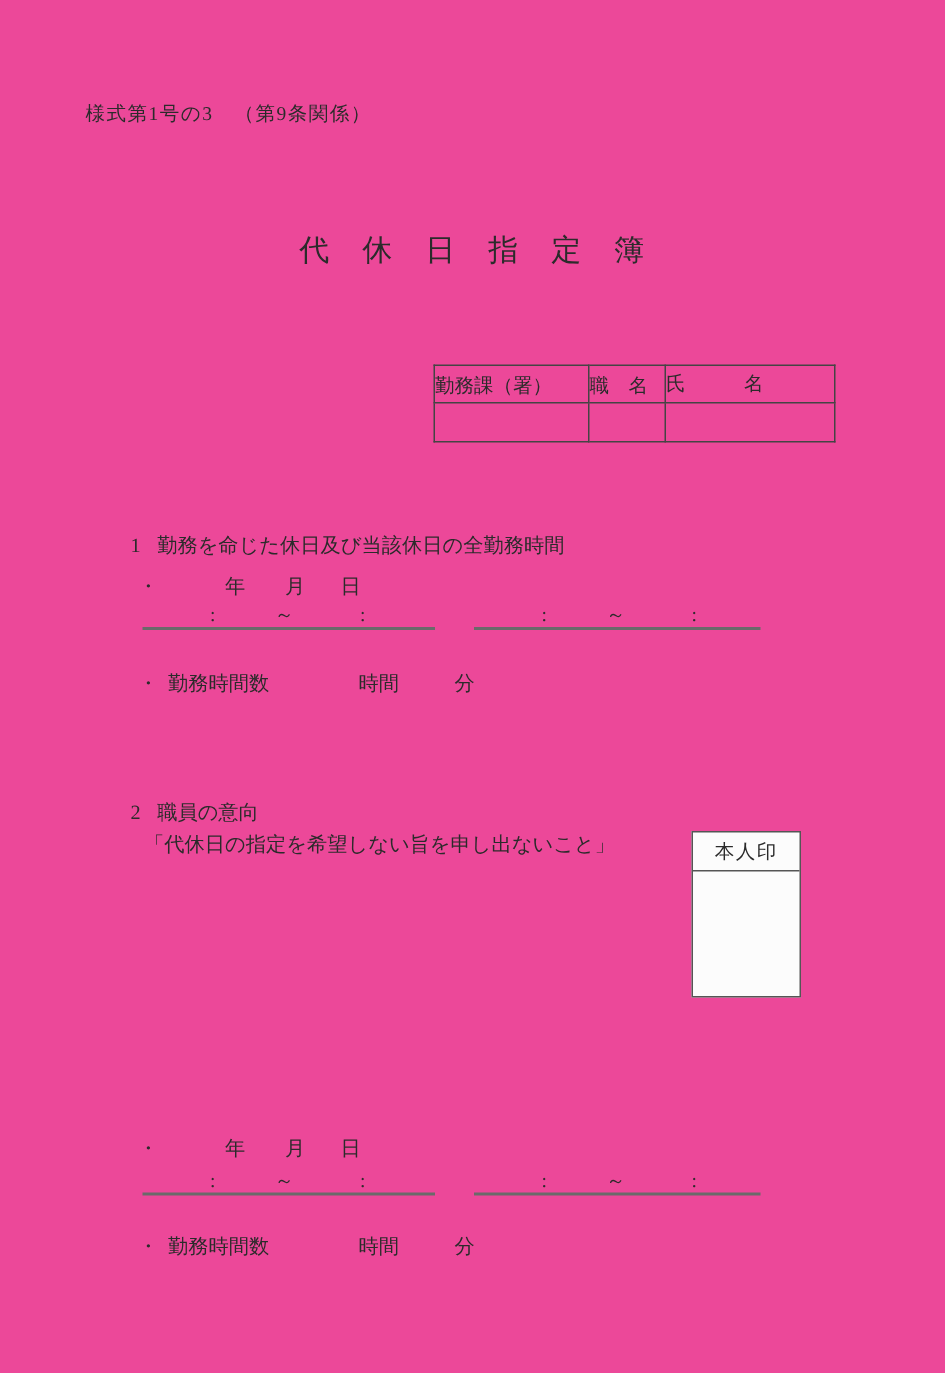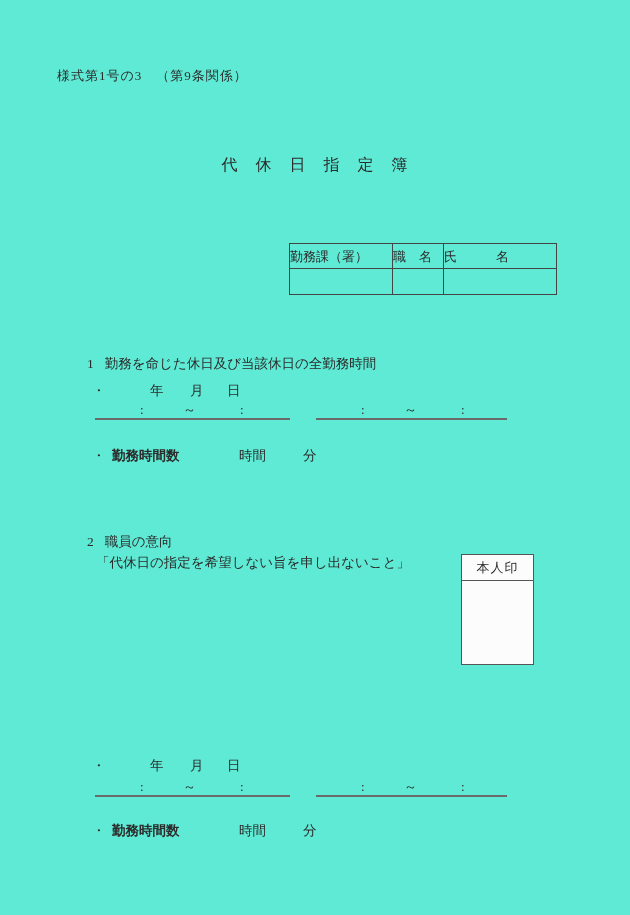--- a/index.html
+++ b/index.html
@@ -1,37 +1,37 @@
 <!DOCTYPE html>
 <html><head>
 <meta charset="utf-8">
 <style>
   html,body{margin:0;padding:0;background:#e8e8e8;}
   .page{
     position:relative;
     width:630px;height:915px;
     margin:0 auto;
-    background:#5eead4;
+    background:#ec4899;
     font-family:"Liberation Serif","DejaVu Serif",serif;
     color:#2b2b2b;
     font-size:13.5px;
     line-height:1;
     overflow:hidden;
   }
   .abs{position:absolute;}
   .form-number{left:57px;top:69px;font-size:13px;letter-spacing:1px;}
-  .doc-title{left:0;top:157px;width:100%;text-align:center;font-size:16px;letter-spacing:1px;}
+  .doc-title{left:0;top:157px;width:100%;text-align:center;font-size:20px;letter-spacing:1px;}
   
   .staff-table{left:289px;top:243px;border-collapse:collapse;table-layout:fixed;}
   .staff-table td{border:1px solid #444;padding:0;font-size:13px;vertical-align:middle;}
   .staff-table .hrow td{height:24px;}
   .staff-table .vrow td{height:25px;}
   .c-dept{width:102px;}
   .c-pos{width:50px;}
-  .c-name{width:112px;}
+  .c-name{width:112px;font-family:Liberation Mono, monospace;}
   
   .sec-head{left:75px;margin-left:12px;}
   .sec-head .sec-title{margin-left:11px;}
   .note-line{left:96px;}
   
   .date-line{left:0;top:0;width:100%;height:14px;}
   .date-line span{position:absolute;}
   .dl-bullet{left:92px;}
   .dl-year{left:150px;}
   .dl-month{left:190px;}
@@ -42,21 +42,21 @@
   .seg1{left:95px;width:195px;}
   .seg2{left:316px;width:191px;}
   .time-seg span{position:absolute;bottom:2px;font-size:13px;}
   .t-colon1{left:45px;}
   .t-tilde{left:88px;}
   .t-colon2{left:145px;}
   
   .hours-line{left:0;width:100%;height:14px;}
   .hours-line span{position:absolute;}
   .h-bullet{left:92px;}
-  .h-label{left:112px;font-weight:bold;}
+  .h-label{left:112px;}
   .h-hours{left:239px;}
   .h-min{left:303px;}
   
   .stamp-box{left:461px;top:554px;width:73px;height:111px;border:1px solid #555;box-sizing:border-box;background:#fcfcfc;}
   .stamp-head{height:25px;border-bottom:1px solid #555;display:flex;align-items:center;justify-content:center;font-size:13px;letter-spacing:1px;}
   .stamp-area{height:84px;}
 </style>
 </head>
 <body>
 

